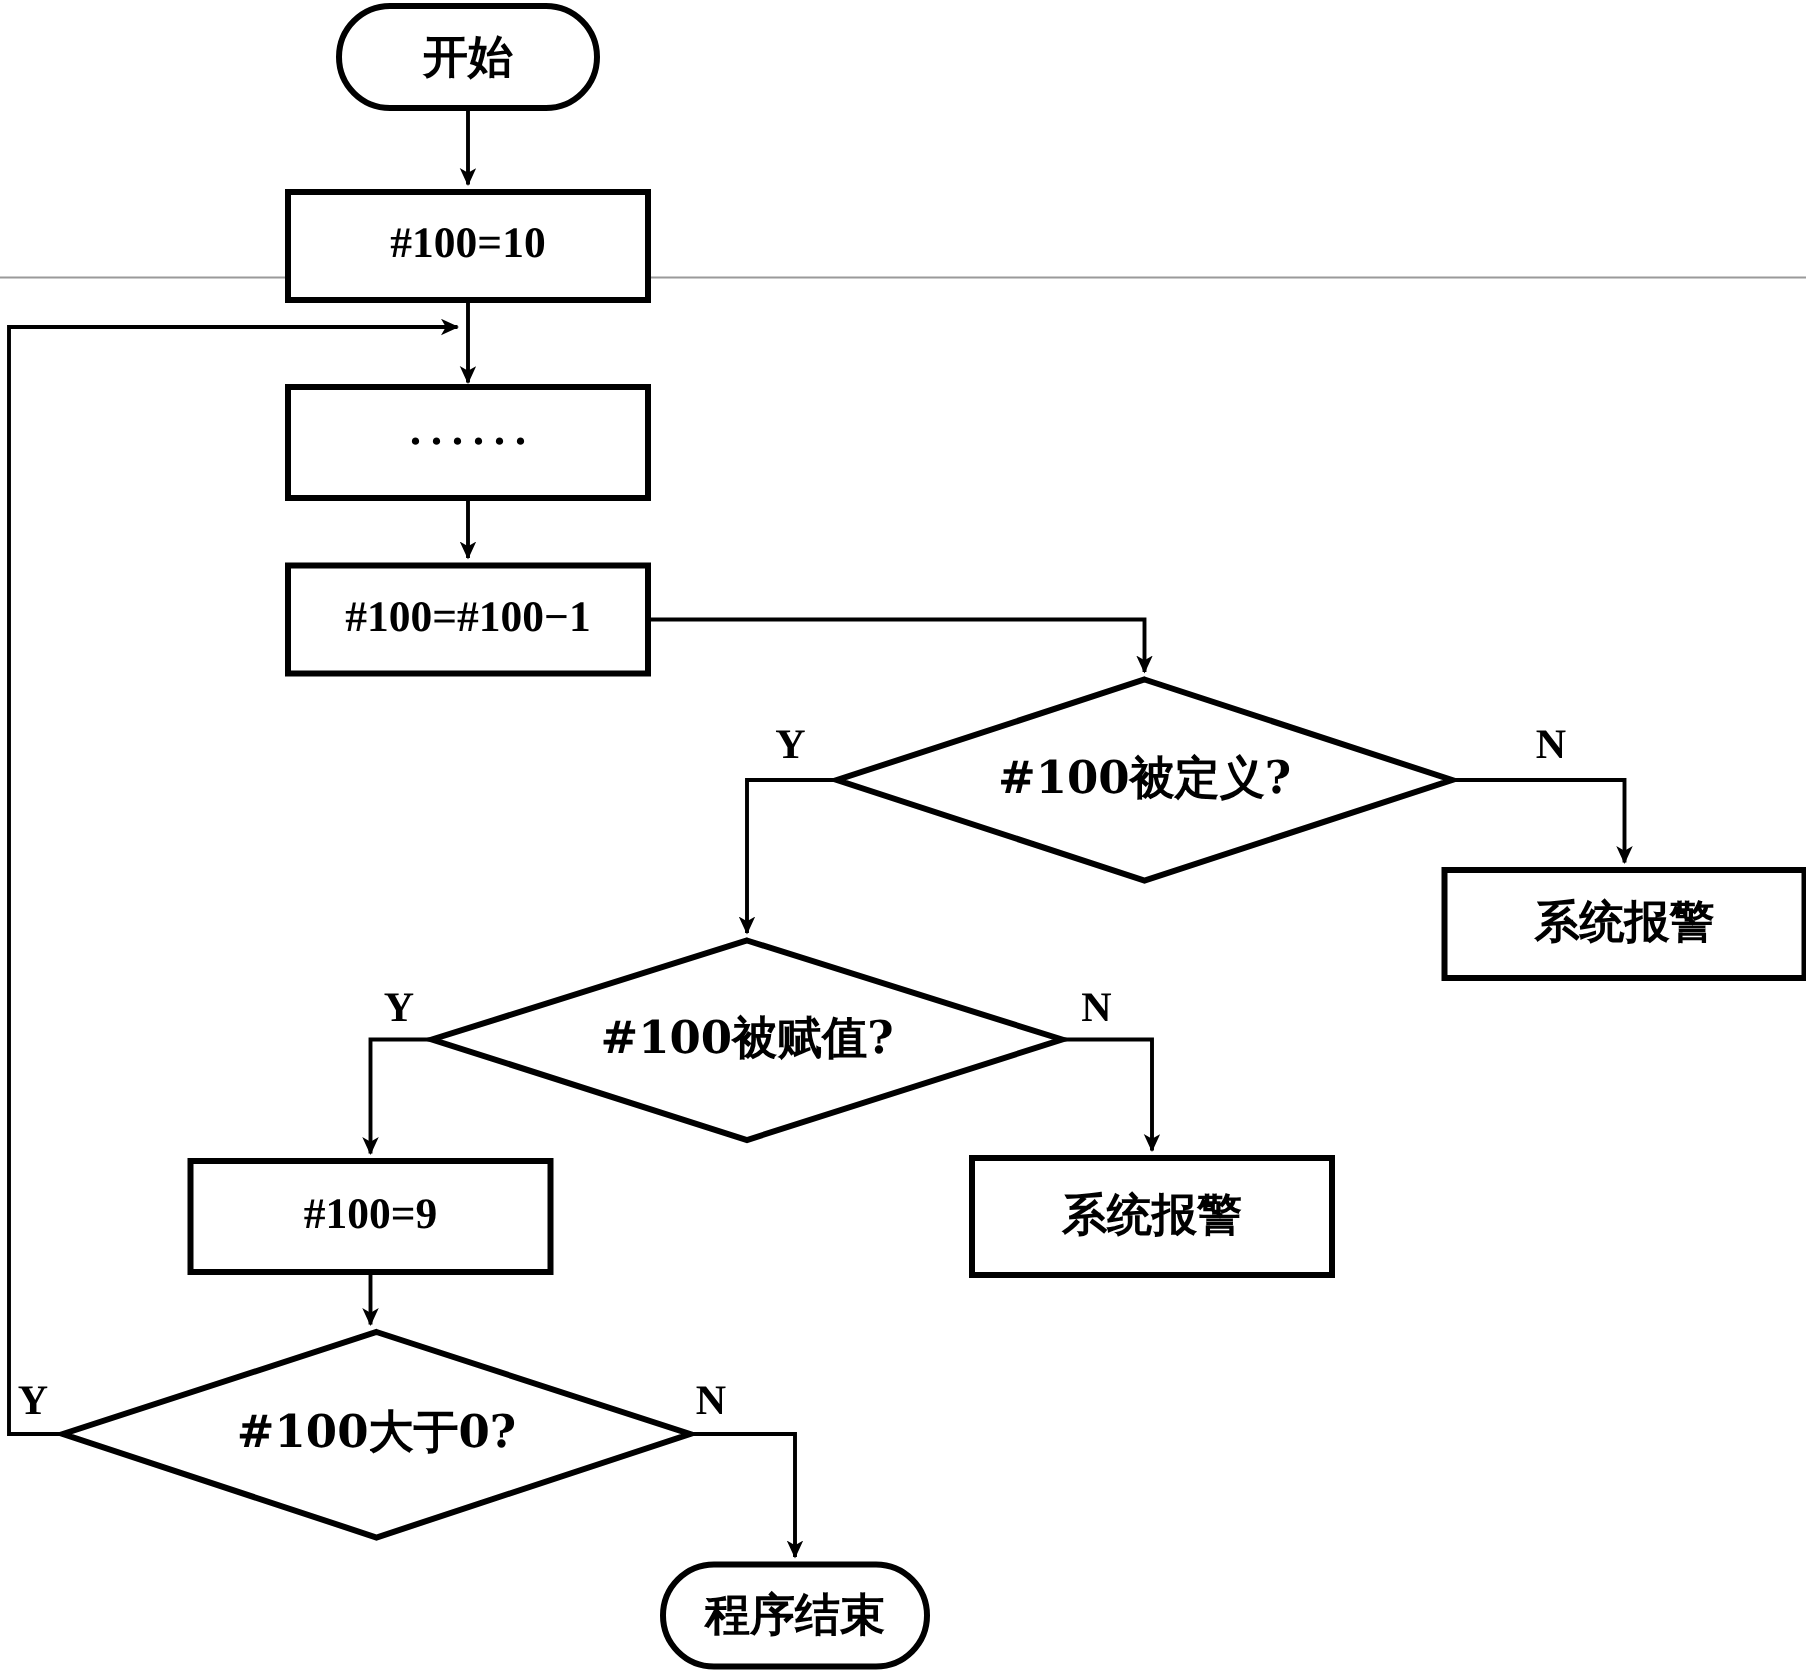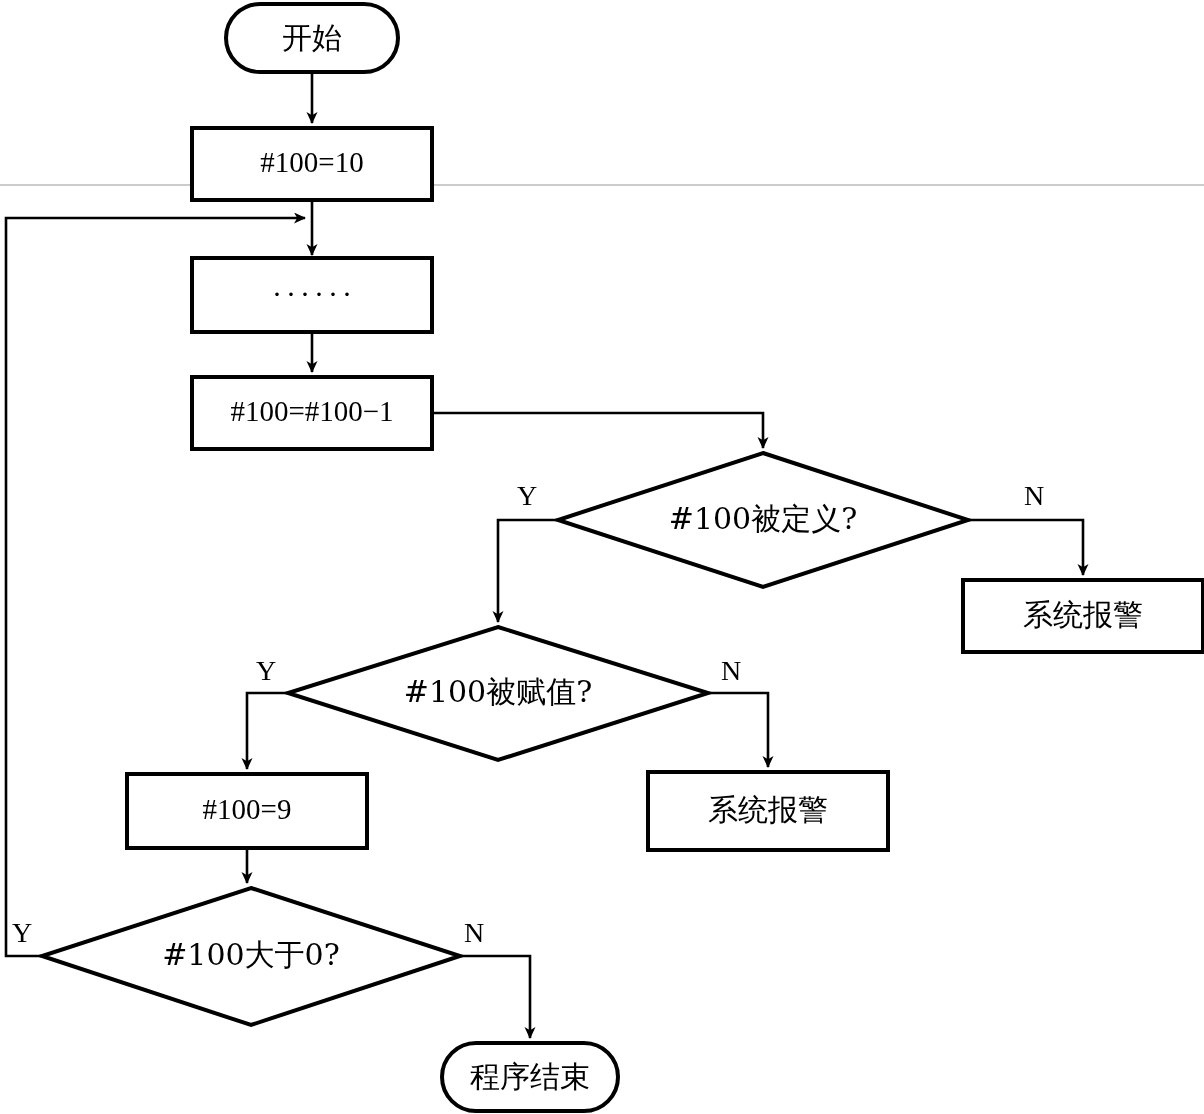--- a/index.html
+++ b/index.html
@@ -9,20 +9,21 @@
   }
   body {
     font-family: "Liberation Serif", "DejaVu Serif", serif;
   }
   #flowchart-root {
     position: relative;
     width: 1204px;
     height: 1114px;
     background: #ffffff;
     overflow: hidden;
+    font-weight: bold;
   }
   svg.chart-svg {
     position: absolute;
     top: 0;
     left: 0;
     width: 1204px;
     height: 1114px;
     display: block;
   }
   .node-shape {

